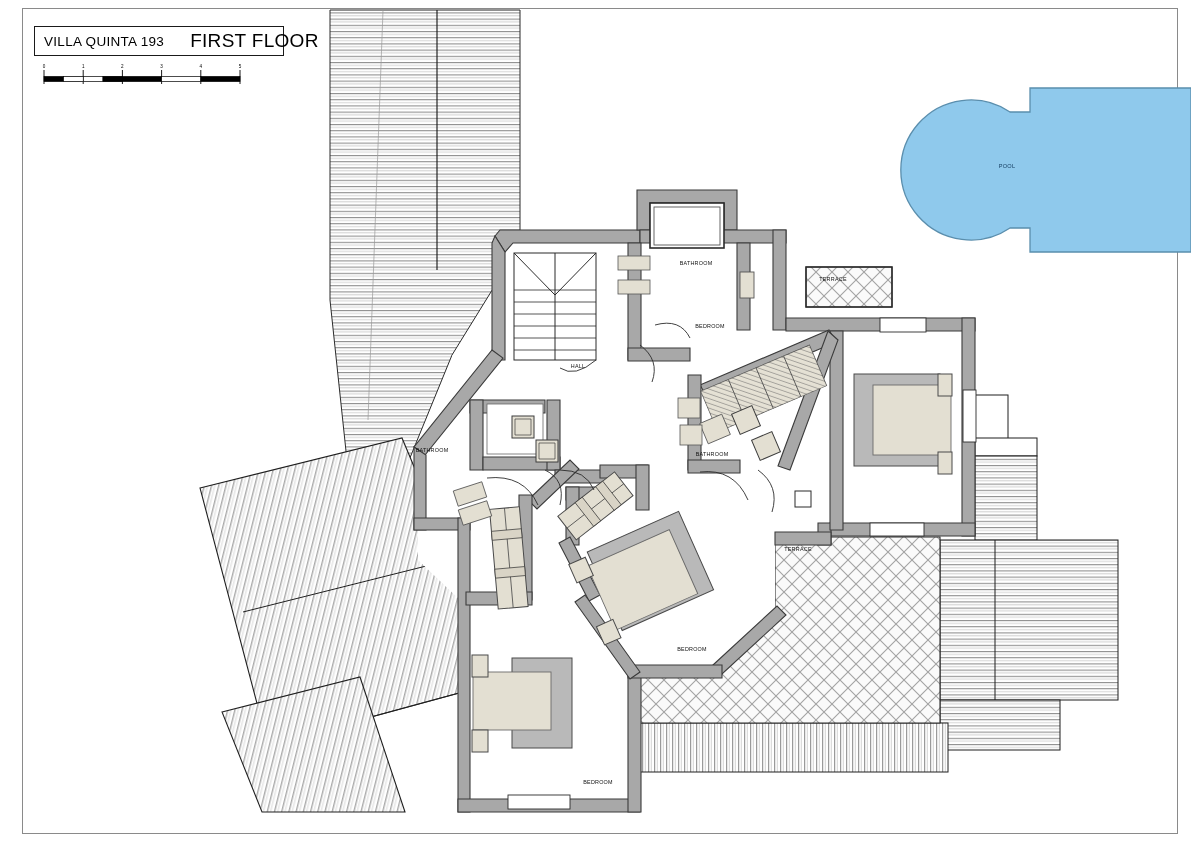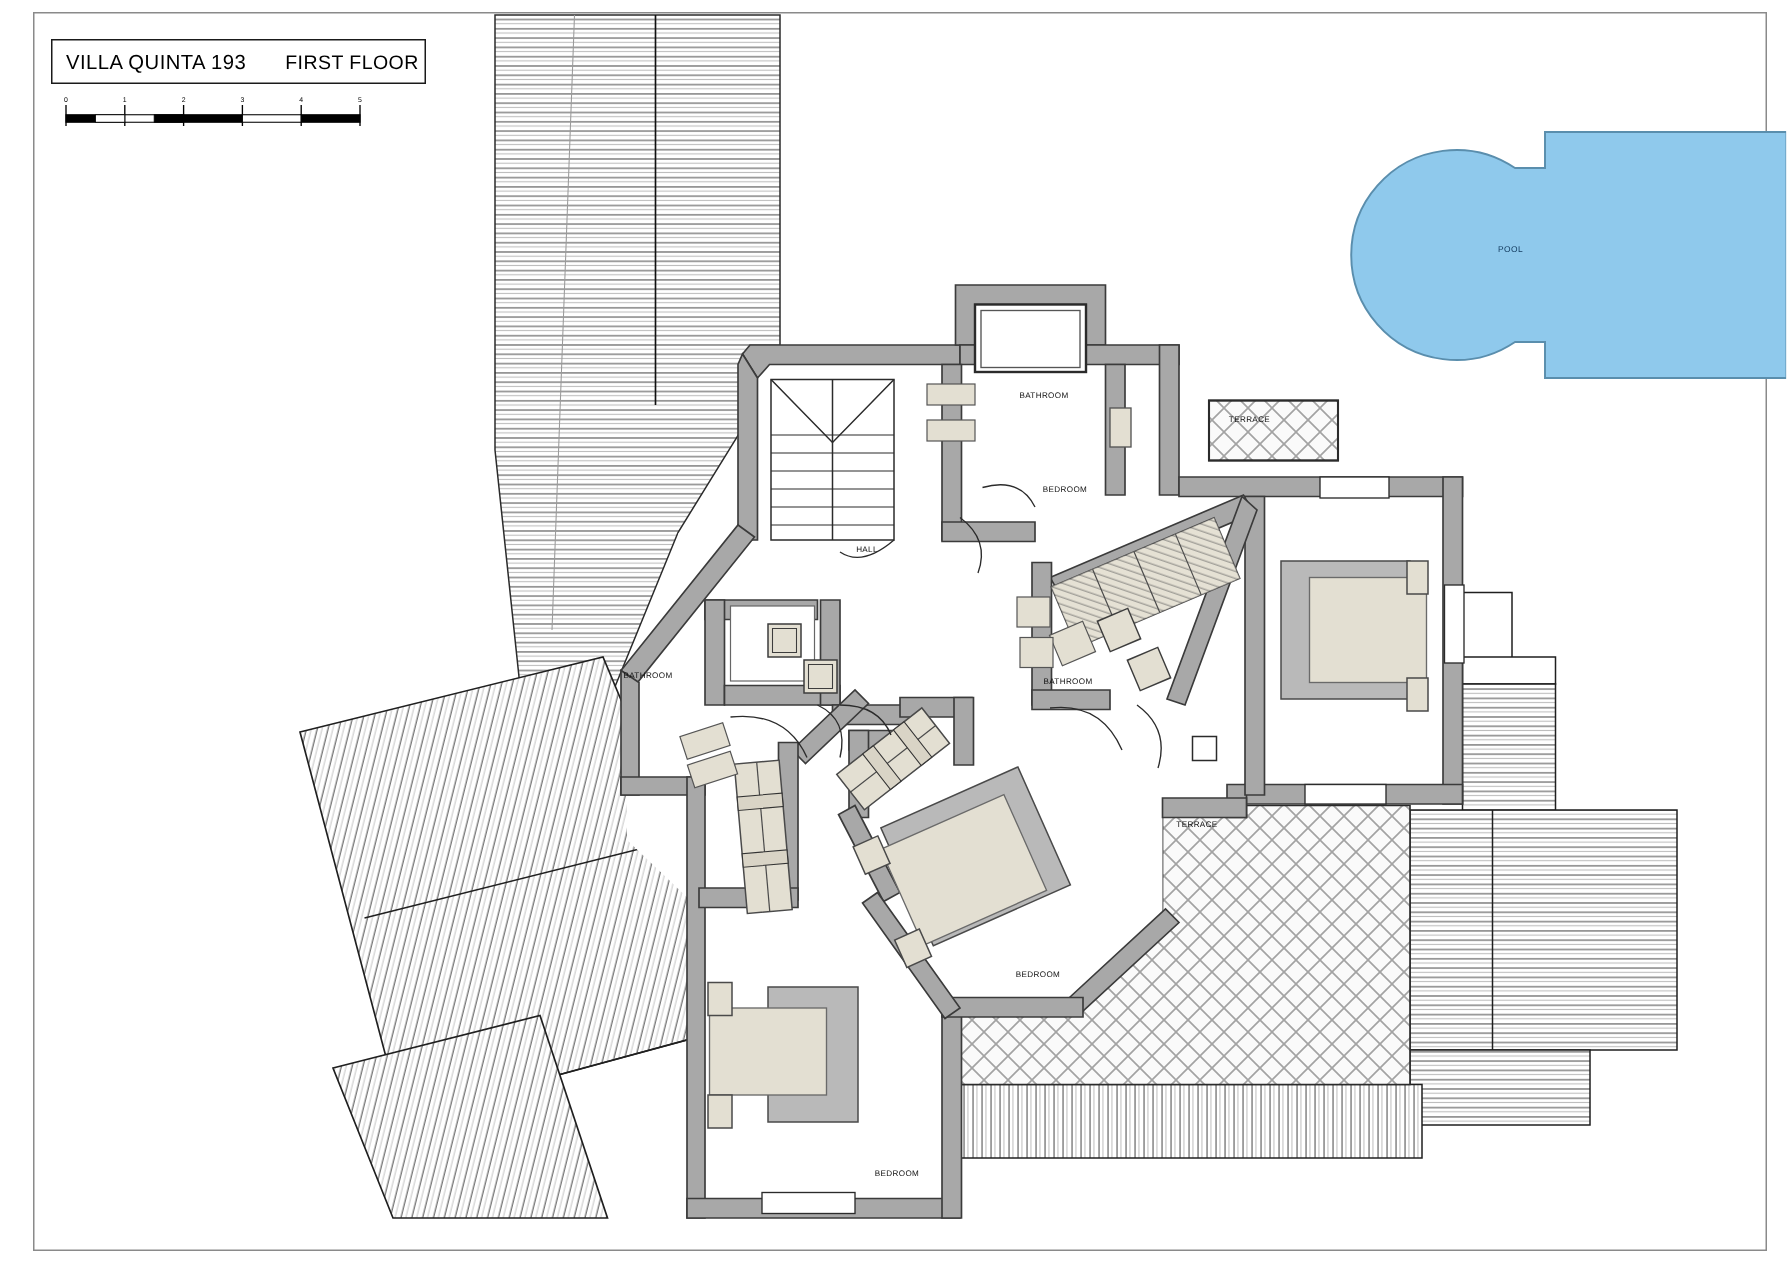--- a/index.html
+++ b/index.html
@@ -41,21 +41,21 @@
     z-index: 40;
     text-align: right;
   }
   #title-block .t-main {
     font-size: 13.5px;
     letter-spacing: 0.3px;
     color: #000;
     white-space: nowrap;
   }
   #title-block .t-sub {
-    font-size: 13px;
+    font-size: 19px;
     letter-spacing: 0.3px;
     color: #000;
     white-space: nowrap;
     margin-left: 26px;
   }
   
   #scale-bar {
     position: absolute;
     left: 40px; top: 62px;
     width: 210px; height: 24px;

